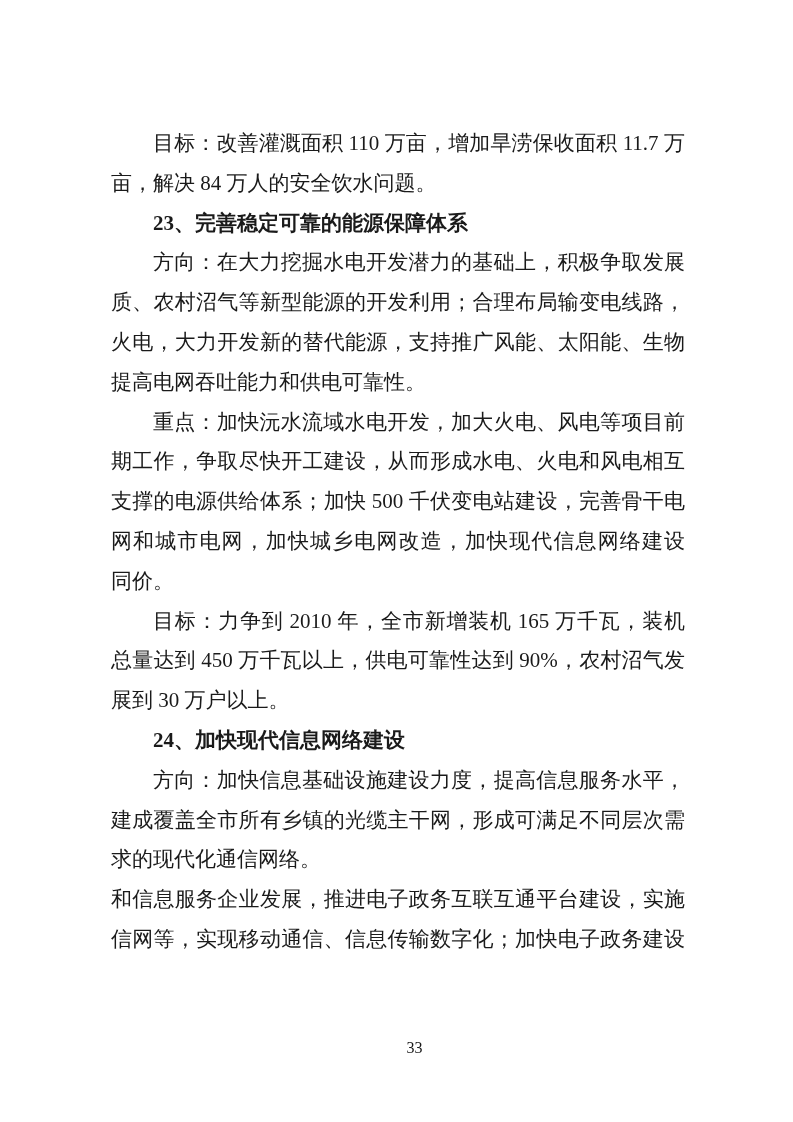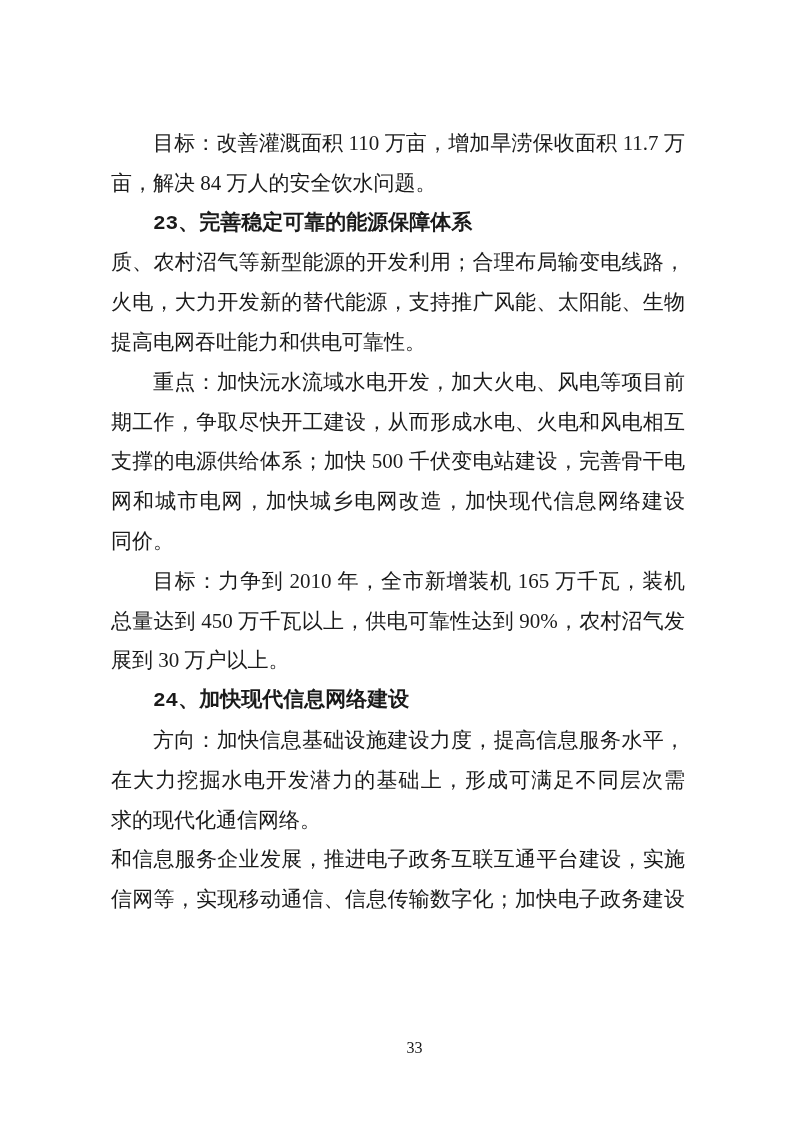--- a/index.html
+++ b/index.html
@@ -24,21 +24,21 @@
     font-size: 21px;
     height: 39.8px;
     line-height: 39.8px;
     text-align: justify;
     text-align-last: justify;
     text-justify: inter-character;
     overflow: hidden;
     white-space: nowrap;
   }
   .ln.end  { text-align-last: left; }
-  .ln.head { font-weight: bold; text-align-last: left; font-family: Liberation Mono, monospace; }
+  .ln.head { font-weight: bold; text-align-last: left; }
   .ln.ind  { text-indent: 2em; }
   .footer {
     position: absolute;
     top: 1039px; left: 0;
     width: 100%;
     box-sizing: border-box;
     padding-left: 36px;
     text-align: center;
     font-size: 16px;
     color: #1a1a1a;
@@ -48,38 +48,39 @@
 <body>
 
 <div class="page">
   <div class="doc-body">
 
     <div class="ln ind">目标：改善灌溉面积 110 万亩，增加旱涝保收面积 11.7 万</div>
     <div class="ln end">亩，解决 84 万人的安全饮水问题。</div>
 
     <div class="ln ind head">23、完善稳定可靠的能源保障体系</div>
 
+    <div class="ln ind">方向：在大力挖掘水电开发潜力的基础上，积极争取发展</div>
     <div class="ln">质、农村沼气等新型能源的开发利用；合理布局输变电线路，</div>
     <div class="ln">火电，大力开发新的替代能源，支持推广风能、太阳能、生物</div>
     <div class="ln end">提高电网吞吐能力和供电可靠性。</div>
 
     <div class="ln ind">重点：加快沅水流域水电开发，加大火电、风电等项目前</div>
     <div class="ln">期工作，争取尽快开工建设，从而形成水电、火电和风电相互</div>
     <div class="ln">支撑的电源供给体系；加快 500 千伏变电站建设，完善骨干电</div>
     <div class="ln">网和城市电网，加快城乡电网改造，加快现代信息网络建设</div>
     <div class="ln end">同价。</div>
 
     <div class="ln ind">目标：力争到 2010 年，全市新增装机 165 万千瓦，装机</div>
     <div class="ln">总量达到 450 万千瓦以上，供电可靠性达到 90%，农村沼气发</div>
     <div class="ln end">展到 30 万户以上。</div>
 
     <div class="ln ind head">24、加快现代信息网络建设</div>
 
     <div class="ln ind">方向：加快信息基础设施建设力度，提高信息服务水平，</div>
-    <div class="ln">在大力挖掘水电开发潜力的基础上，形成可满足不同层次需</div>
+    <div class="ln">建成覆盖全市所有乡镇的光缆主干网，形成可满足不同层次需</div>
     <div class="ln end">求的现代化通信网络。</div>
 
     <div class="ln">和信息服务企业发展，推进电子政务互联互通平台建设，实施</div>
     <div class="ln">信网等，实现移动通信、信息传输数字化；加快电子政务建设</div>
 
   </div>
 
   <div class="footer">33</div>
 </div>
 

